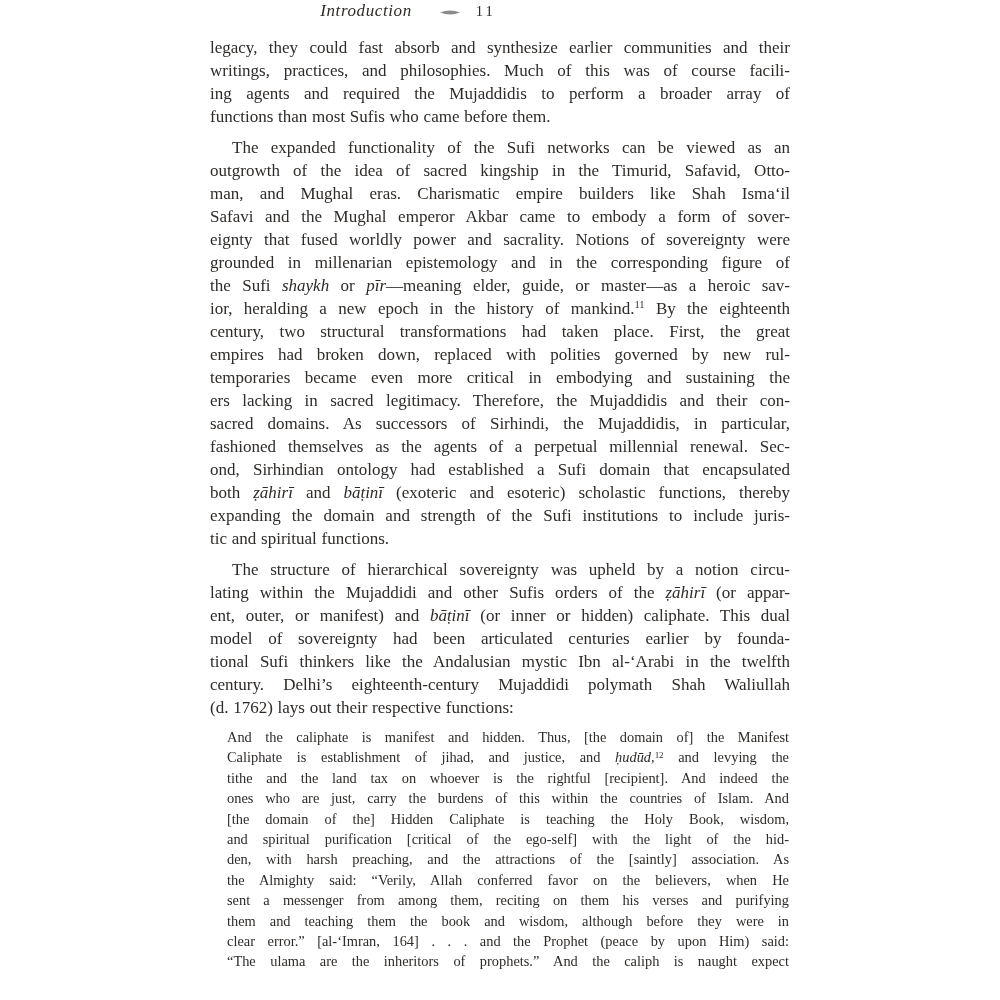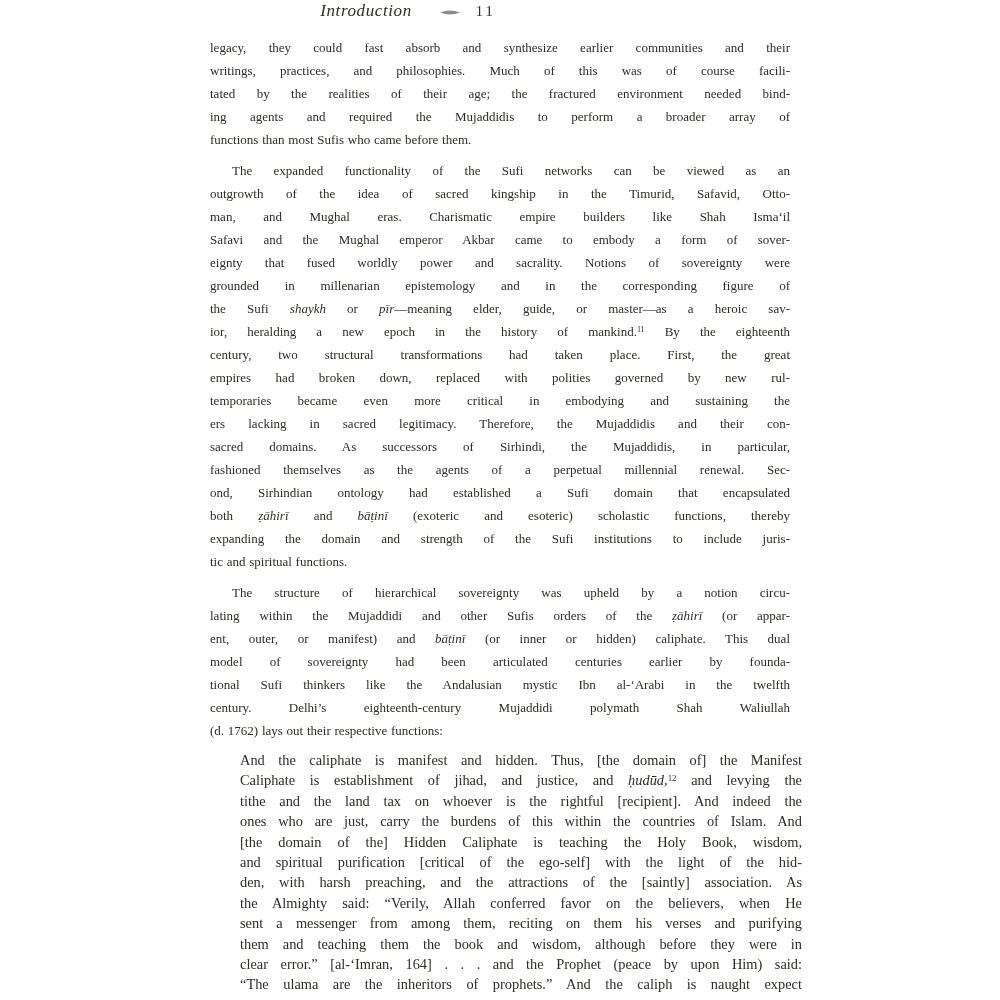--- a/index.html
+++ b/index.html
@@ -42,30 +42,30 @@
   }
   .text-block {
     position: absolute;
     left: 210px;
     top: 36px;
     width: 580px;
   }
   .para { margin: 0; }
   .para + .para { margin-top: 8px; }
   .line {
-    font-size: 13px;
+    font-size: 17px;
     line-height: 23px;
     text-align: justify;
     text-align-last: justify;
     word-spacing: 0.5px;
   }
   .line.last { text-align-last: left; }
   .line.indent { text-indent: 22px; }
   .quote {
-    margin-left: 30px;
+    margin-left: 17px;
     margin-top: 14px;
     width: 562px;
   }
   .quote .line {
     font-size: 14.4px;
     line-height: 20.4px;
   }
   em { }
   sup {
     font-size: 0.62em;
@@ -87,21 +87,20 @@
         <path d="M0,2.5 Q5,0.5 10,0.5 Q15,0.5 20,2.5 Q15,4.5 10,4.5 Q5,4.5 0,2.5 Z" fill="#8b8b8b"></path>
       </svg>
     </span>
     <span class="head-folio">11</span>
   </div>
 
   <div class="text-block" id="text-block">
       <div class="para">
         <div class="line"><span>legacy, they could fast absorb and synthesize earlier communities and their</span></div>
         <div class="line"><span>writings, practices, and philosophies. Much of this was of course facili-</span></div>
-        <div class="line"><span>tated by the realities of their age; the fractured environment needed bind-</span></div>
         <div class="line"><span>ing agents and required the Mujaddidis to perform a broader array of</span></div>
         <div class="line last"><span>functions than most Sufis who came before them.</span></div>
       </div>
       <div class="para">
         <div class="line indent"><span>The expanded functionality of the Sufi networks can be viewed as an</span></div>
         <div class="line"><span>outgrowth of the idea of sacred kingship in the Timurid, Safavid, Otto-</span></div>
         <div class="line"><span>man, and Mughal eras. Charismatic empire builders like Shah Isma‘il</span></div>
         <div class="line"><span>Safavi and the Mughal emperor Akbar came to embody a form of sover-</span></div>
         <div class="line"><span>eignty that fused worldly power and sacrality. Notions of sovereignty were</span></div>
         <div class="line"><span>grounded in millenarian epistemology and in the corresponding figure of</span></div>

